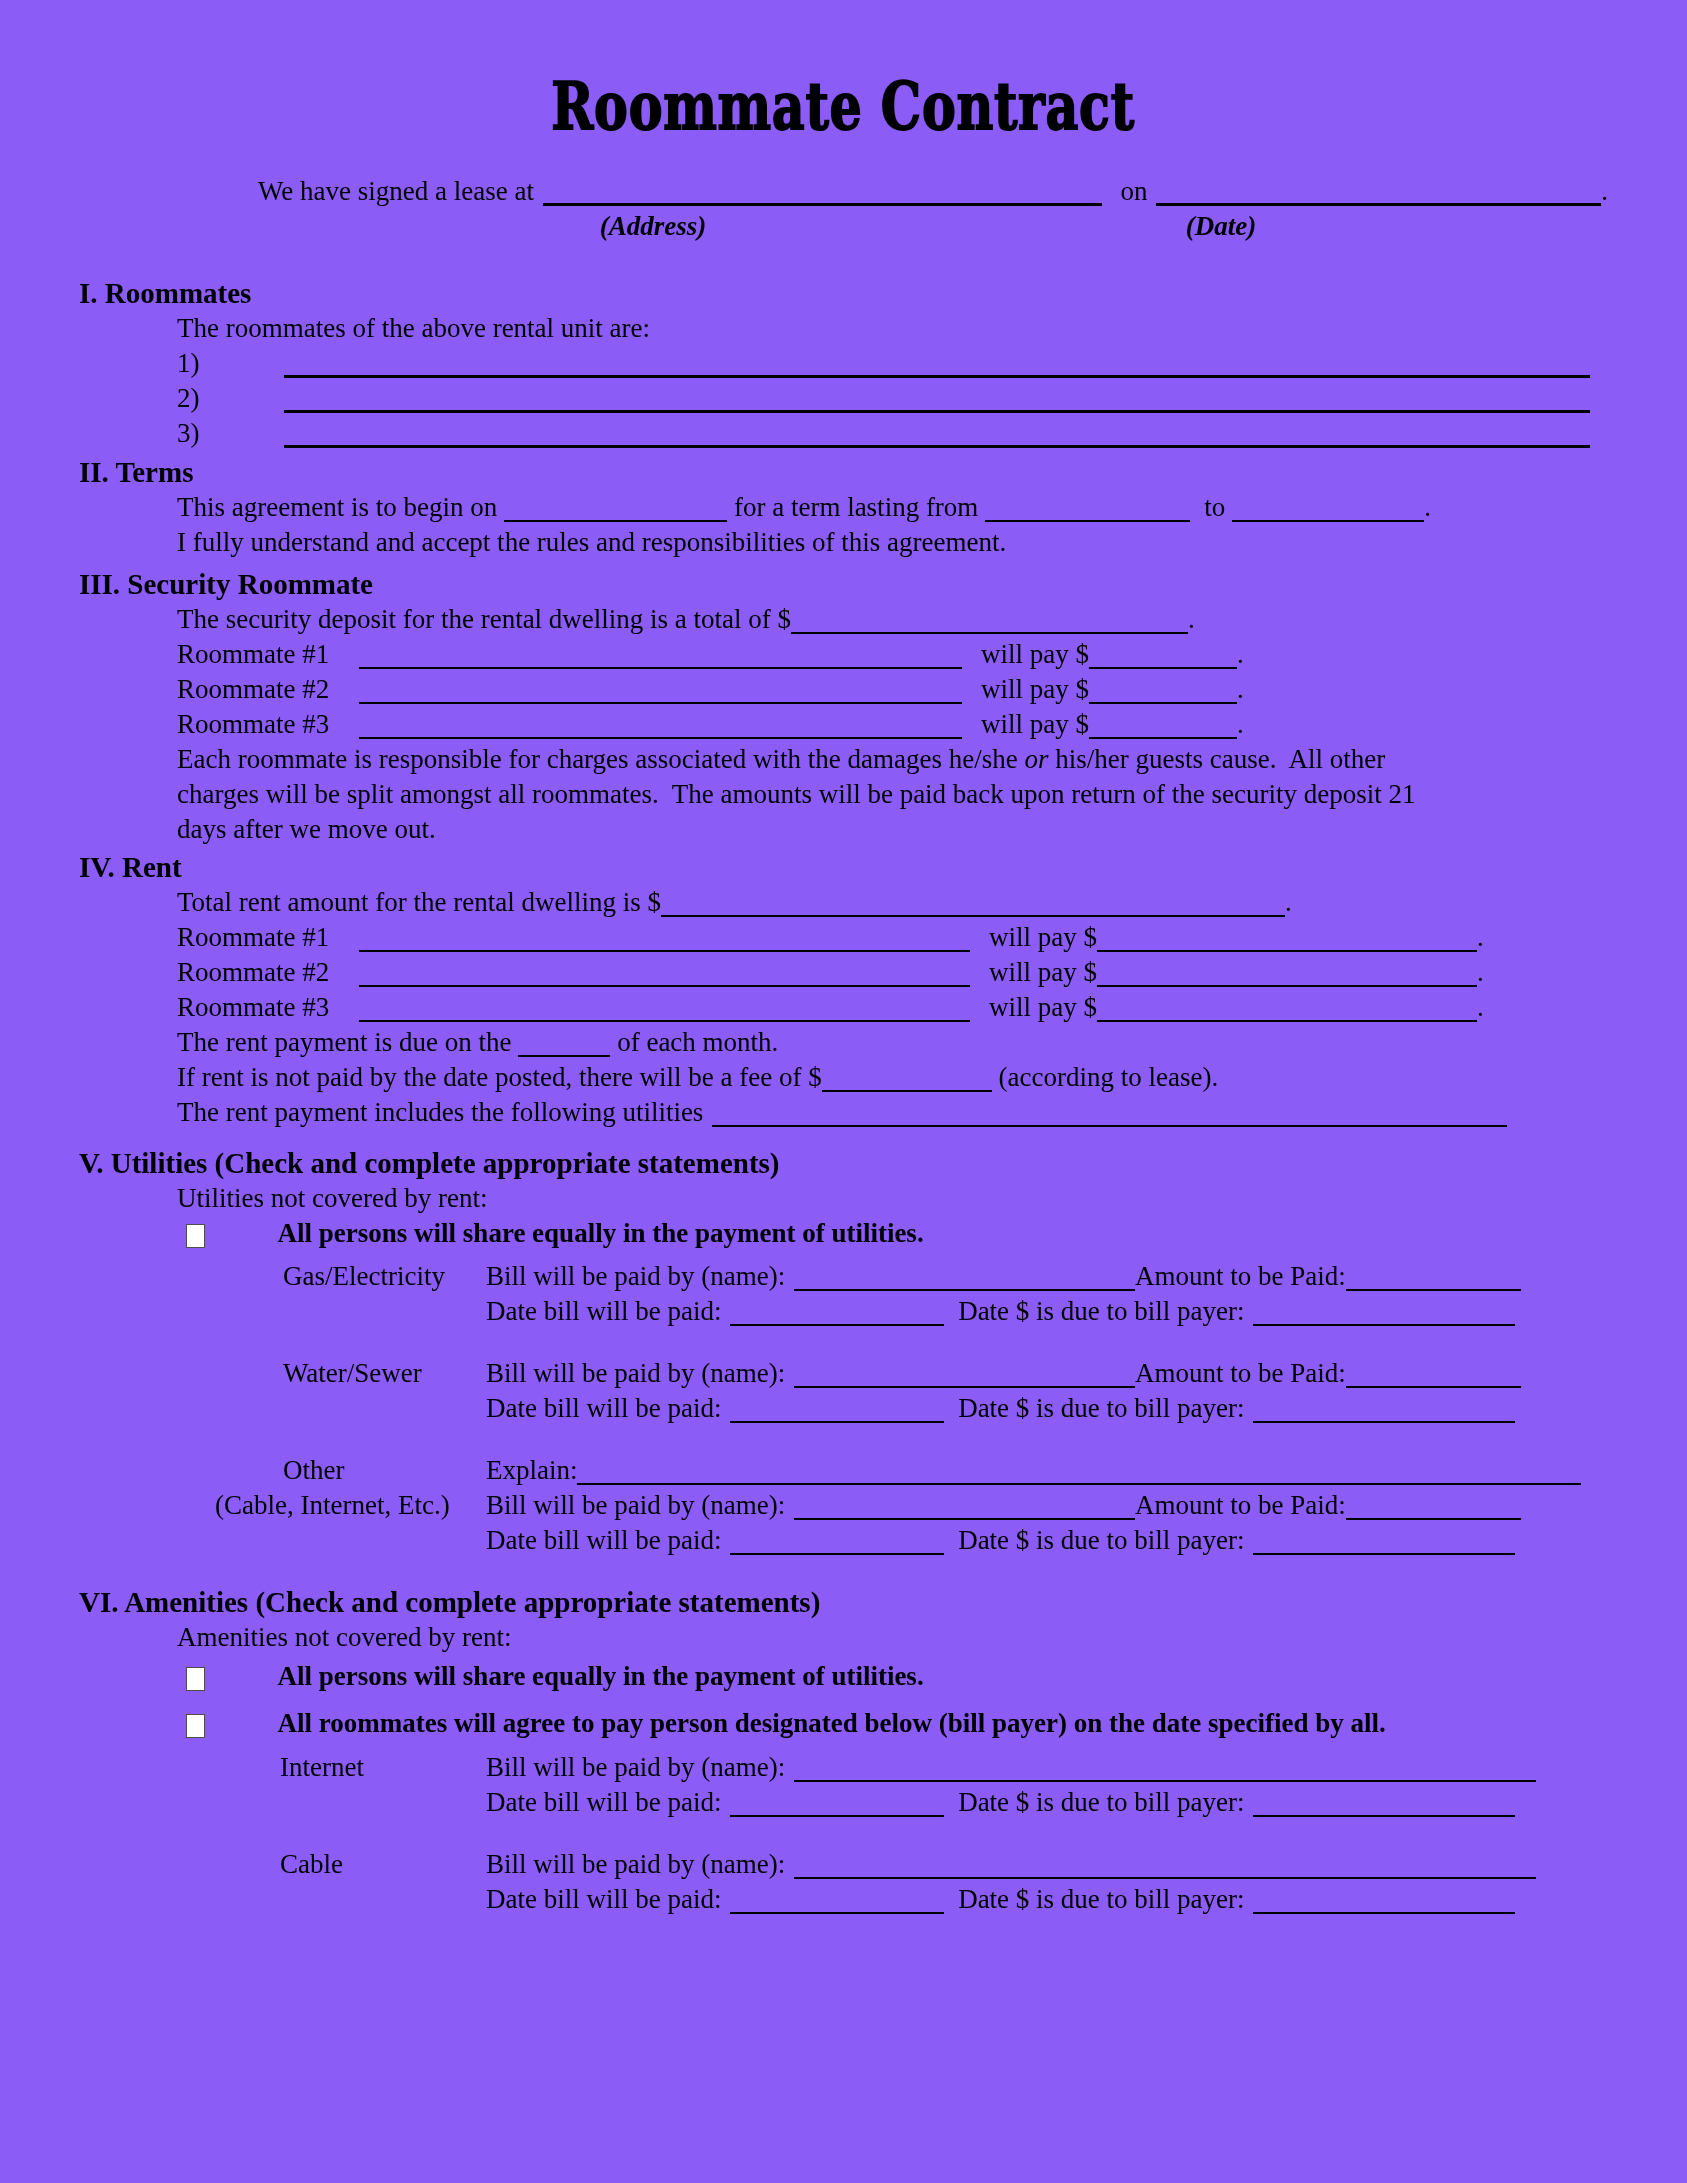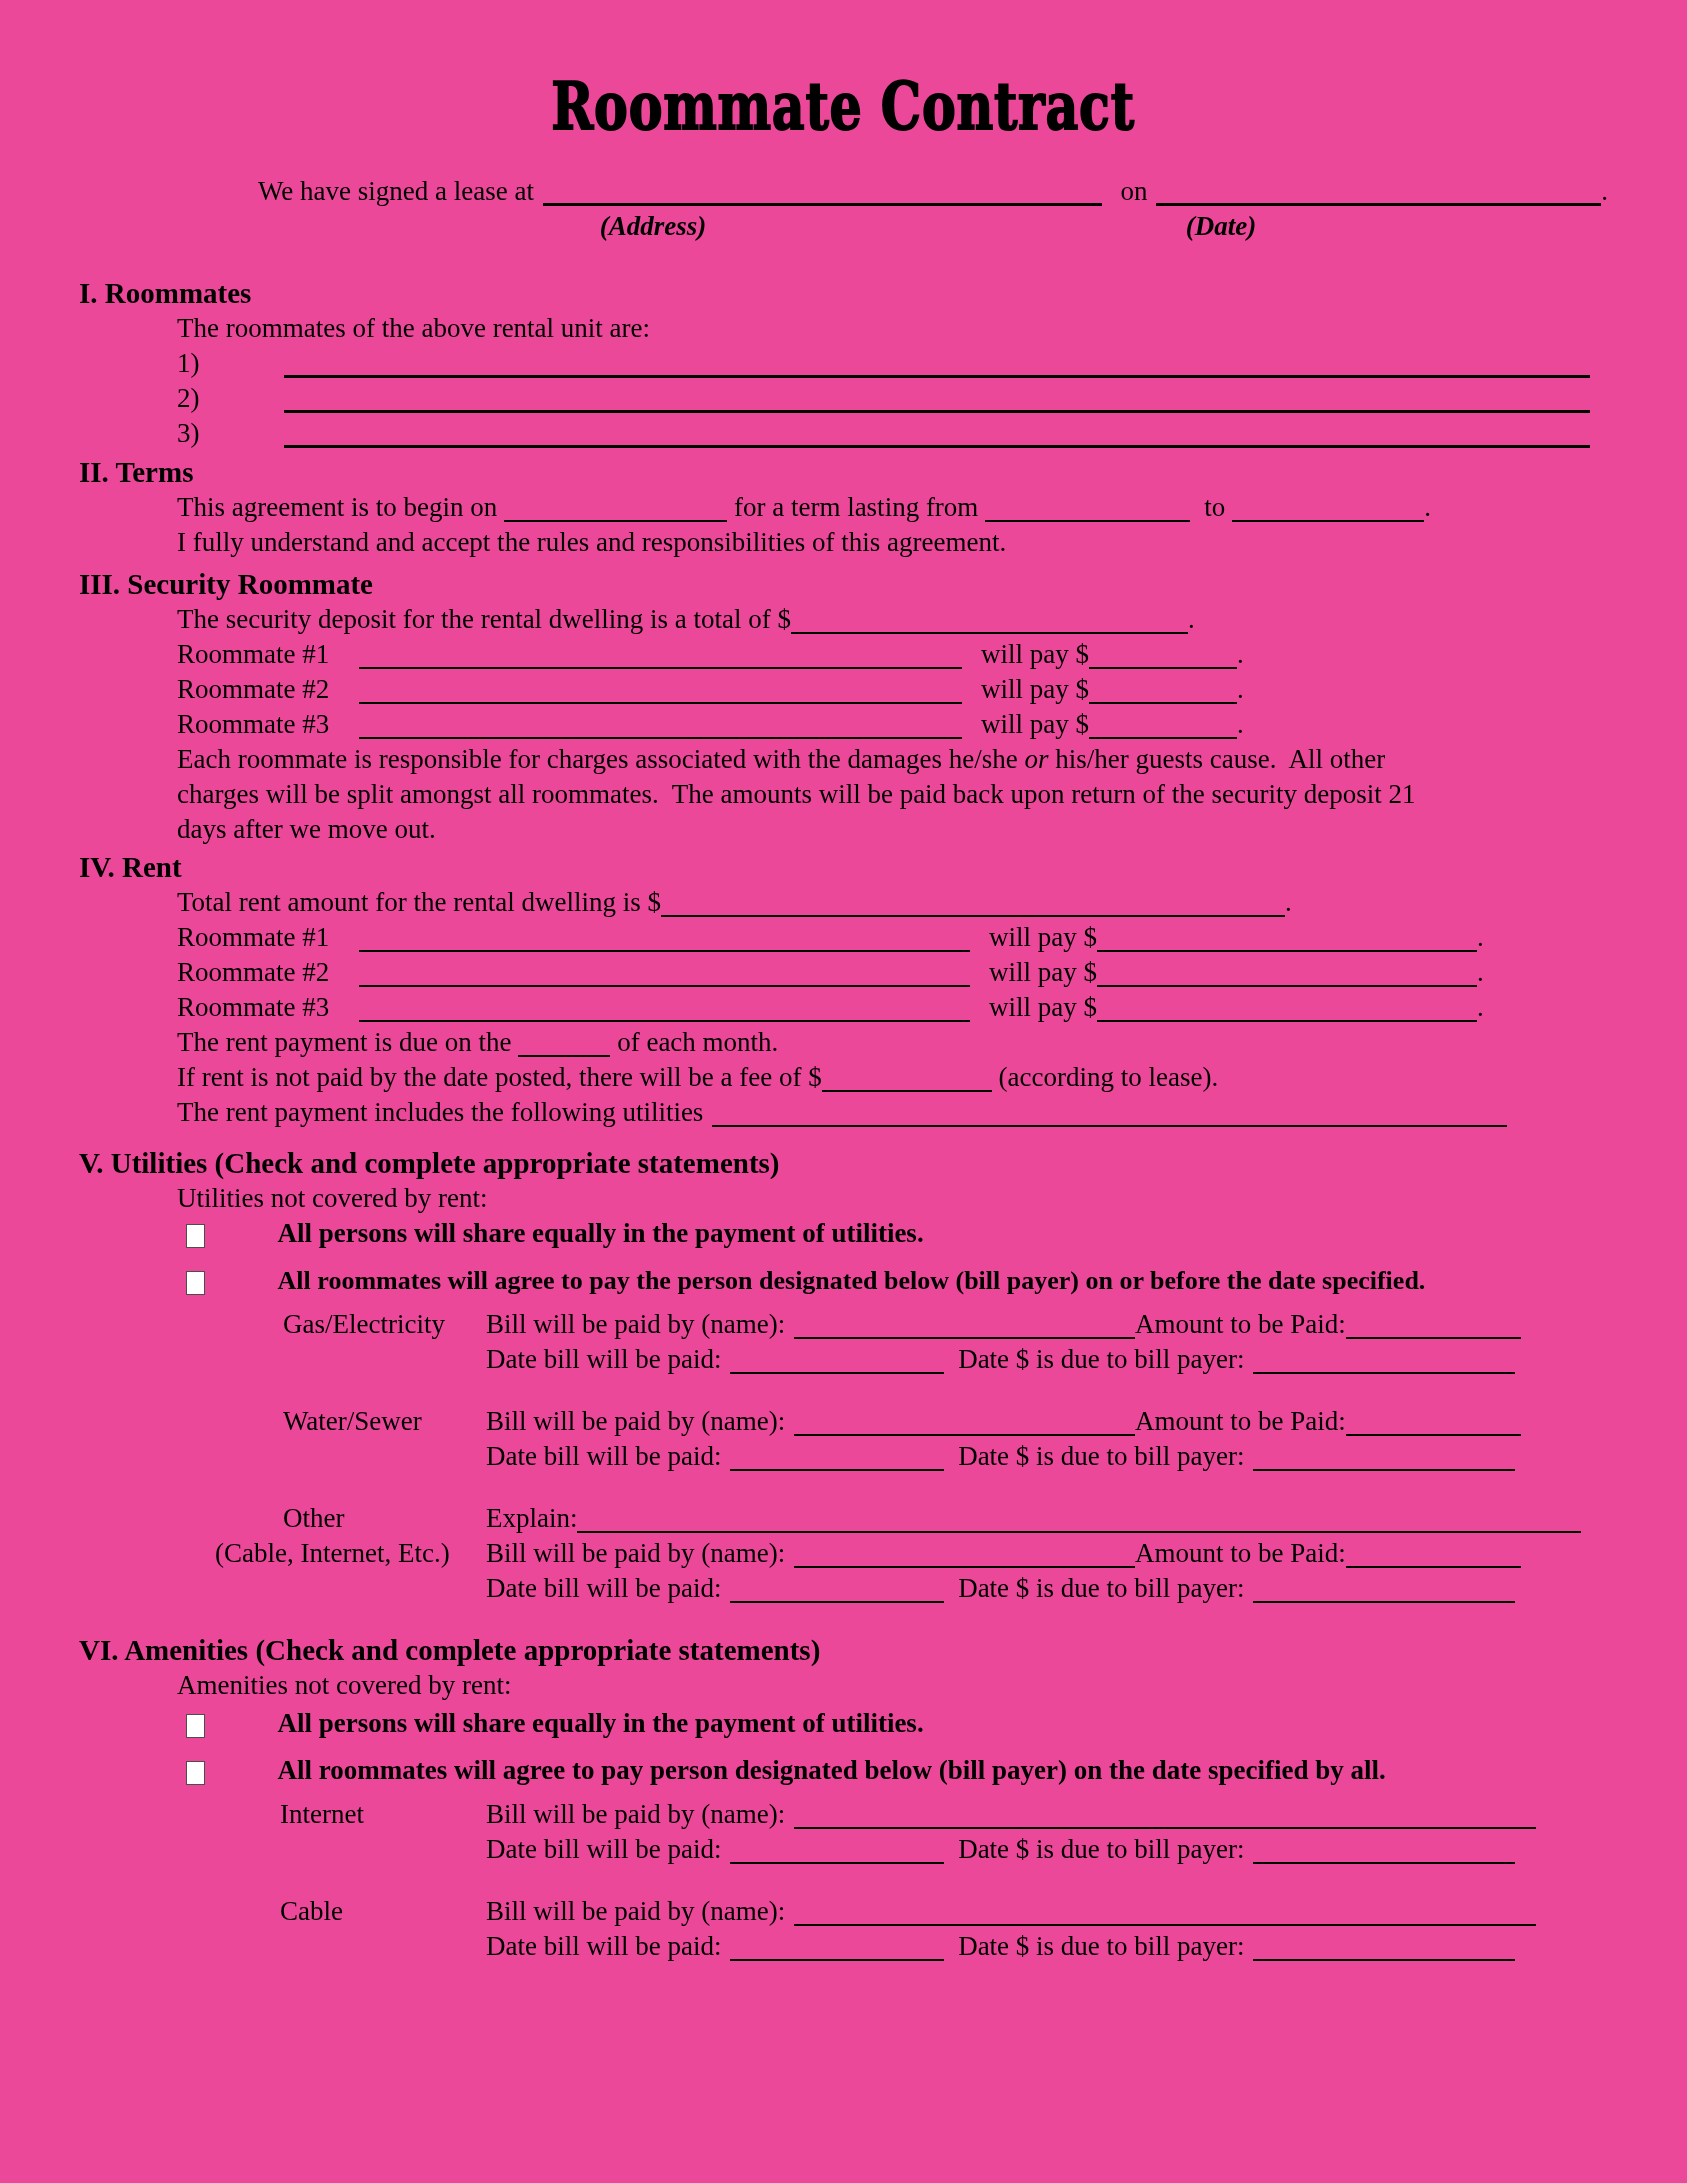--- a/index.html
+++ b/index.html
@@ -1,20 +1,20 @@
 <!DOCTYPE html>
 <html style="font-size:14px"><head>
 <meta charset="utf-8">
 <style>
   html, body { margin:0; padding:0; background:#ffffff; }
   .page {
     position: relative;
     width: 1687px;
     height: 2184px;
-    background: #ec4899;
+    background: #8b5cf6;
     color: #000000;
     font-family: "Liberation Serif", serif;
     font-size: 27px;
     line-height: 35px;
     box-sizing: border-box;
     padding: 68px 79px 0 79px;
     overflow: hidden;
   }
   .title-wrap { height: 80px; text-align: center; }
   .title {
@@ -155,24 +155,20 @@
   <div class="row indent"><span>If rent is not paid by the date posted, there will be a fee of $</span><span class="blank w-fee"></span> <span>(according to lease).</span></div>
   <div class="row indent"><span>The rent payment includes the following utilities</span><span class="blank w-includes ml10"></span></div>
 
   <h2 class="h mt18">V. Utilities (Check and complete appropriate statements)</h2>
   <div class="row indent"><span>Utilities not covered by rent:</span></div>
 
   <div class="check-row">
     <span class="checkbox"></span>
     <span class="check-text">All persons will share equally in the payment of utilities.</span>
   </div>
-  <div class="check-row mt14">
-    <span class="checkbox"></span>
-    <span class="check-text small">All roommates will agree to pay the person designated below (bill payer) on or before the date specified.</span>
-  </div>
 
   <div class="util-block mt10">
     <span class="util-label">Gas/Electricity</span>
     <div class="util-lines">
       <div class="row"><span>Bill will be paid by (name):</span><span class="blank w-billname ml10"></span><span>Amount to be Paid:</span><span class="blank w-amt"></span></div>
       <div class="row"><span>Date bill will be paid:</span><span class="blank w-datep ml10"></span><span class="ml16">Date $ is due to bill payer:</span><span class="blank w-dated ml10"></span></div>
     </div>
   </div>
 
   <div class="util-block mt12">

